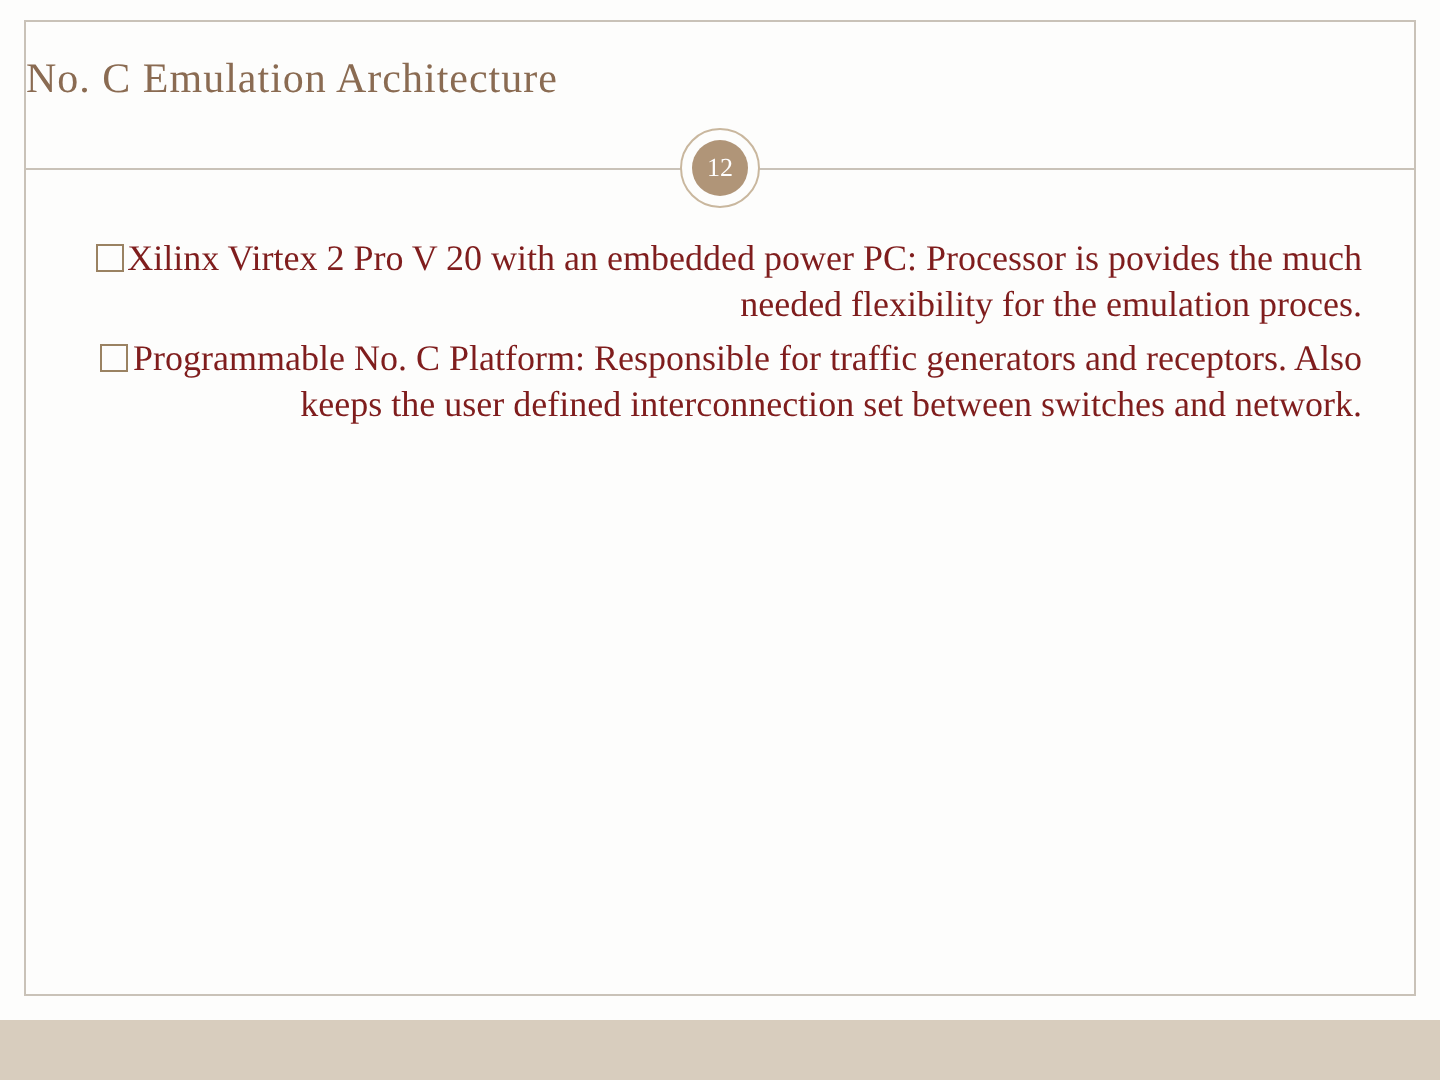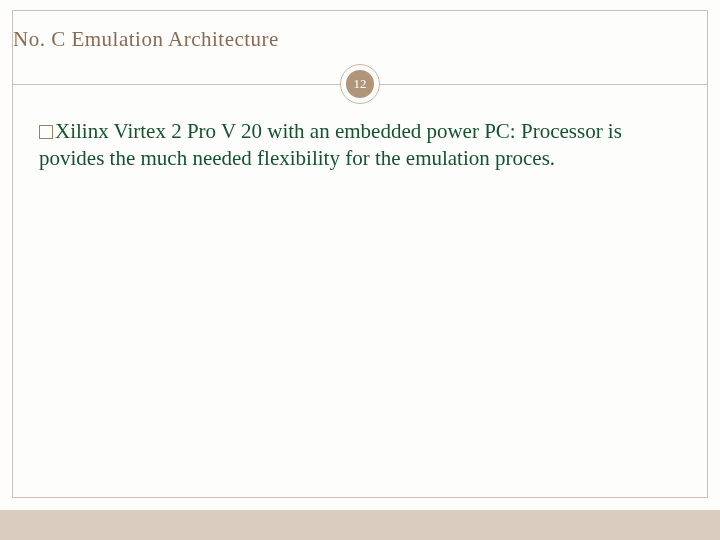--- a/index.html
+++ b/index.html
@@ -66,23 +66,24 @@
     background: #b09578;
     color: #fff;
     font-size: 13px;
     display: flex;
     align-items: center;
     justify-content: center;
     font-family: Georgia, serif;
   }
   .content {
     padding: 14px 26px 0 26px;
-    font-size: 21px;
+    font-size: 18px;
     line-height: 1.28;
-    color: #14532d;
+    color: #7f1d1d;
+    text-align: right;
   }
   .item { margin-bottom: 4px; }
   .bullet {
     display: inline-block;
     width: 14px;
     height: 14px;
     border: 1.5px solid #9a8262;
     vertical-align: baseline;
     position: relative;
     top: 1px;
@@ -120,18 +121,24 @@
     <div class="content">
 
       <div class="item">
         <span class="all">
           <span class="bullet"></span><span class="lead">Xilinx Virtex 2 Pro V 20 with an embedded power PC:</span>
           <span>Processor is povides the much needed flexibility for the emulation proces.</span>
         </span>
       </div>
 
 
+      <div class="item">
+        <span class="all">
+          <span class="bullet"></span><span class="lead">Programmable No. C Platform:</span>
+          <span>Responsible for traffic generators and receptors. Also keeps the user defined interconnection set between switches and network.</span>
+        </span>
+      </div>
 
     </div>
 
   </div>
   <div class="bottom-accent"></div>
 </div>
 
 </body></html>

